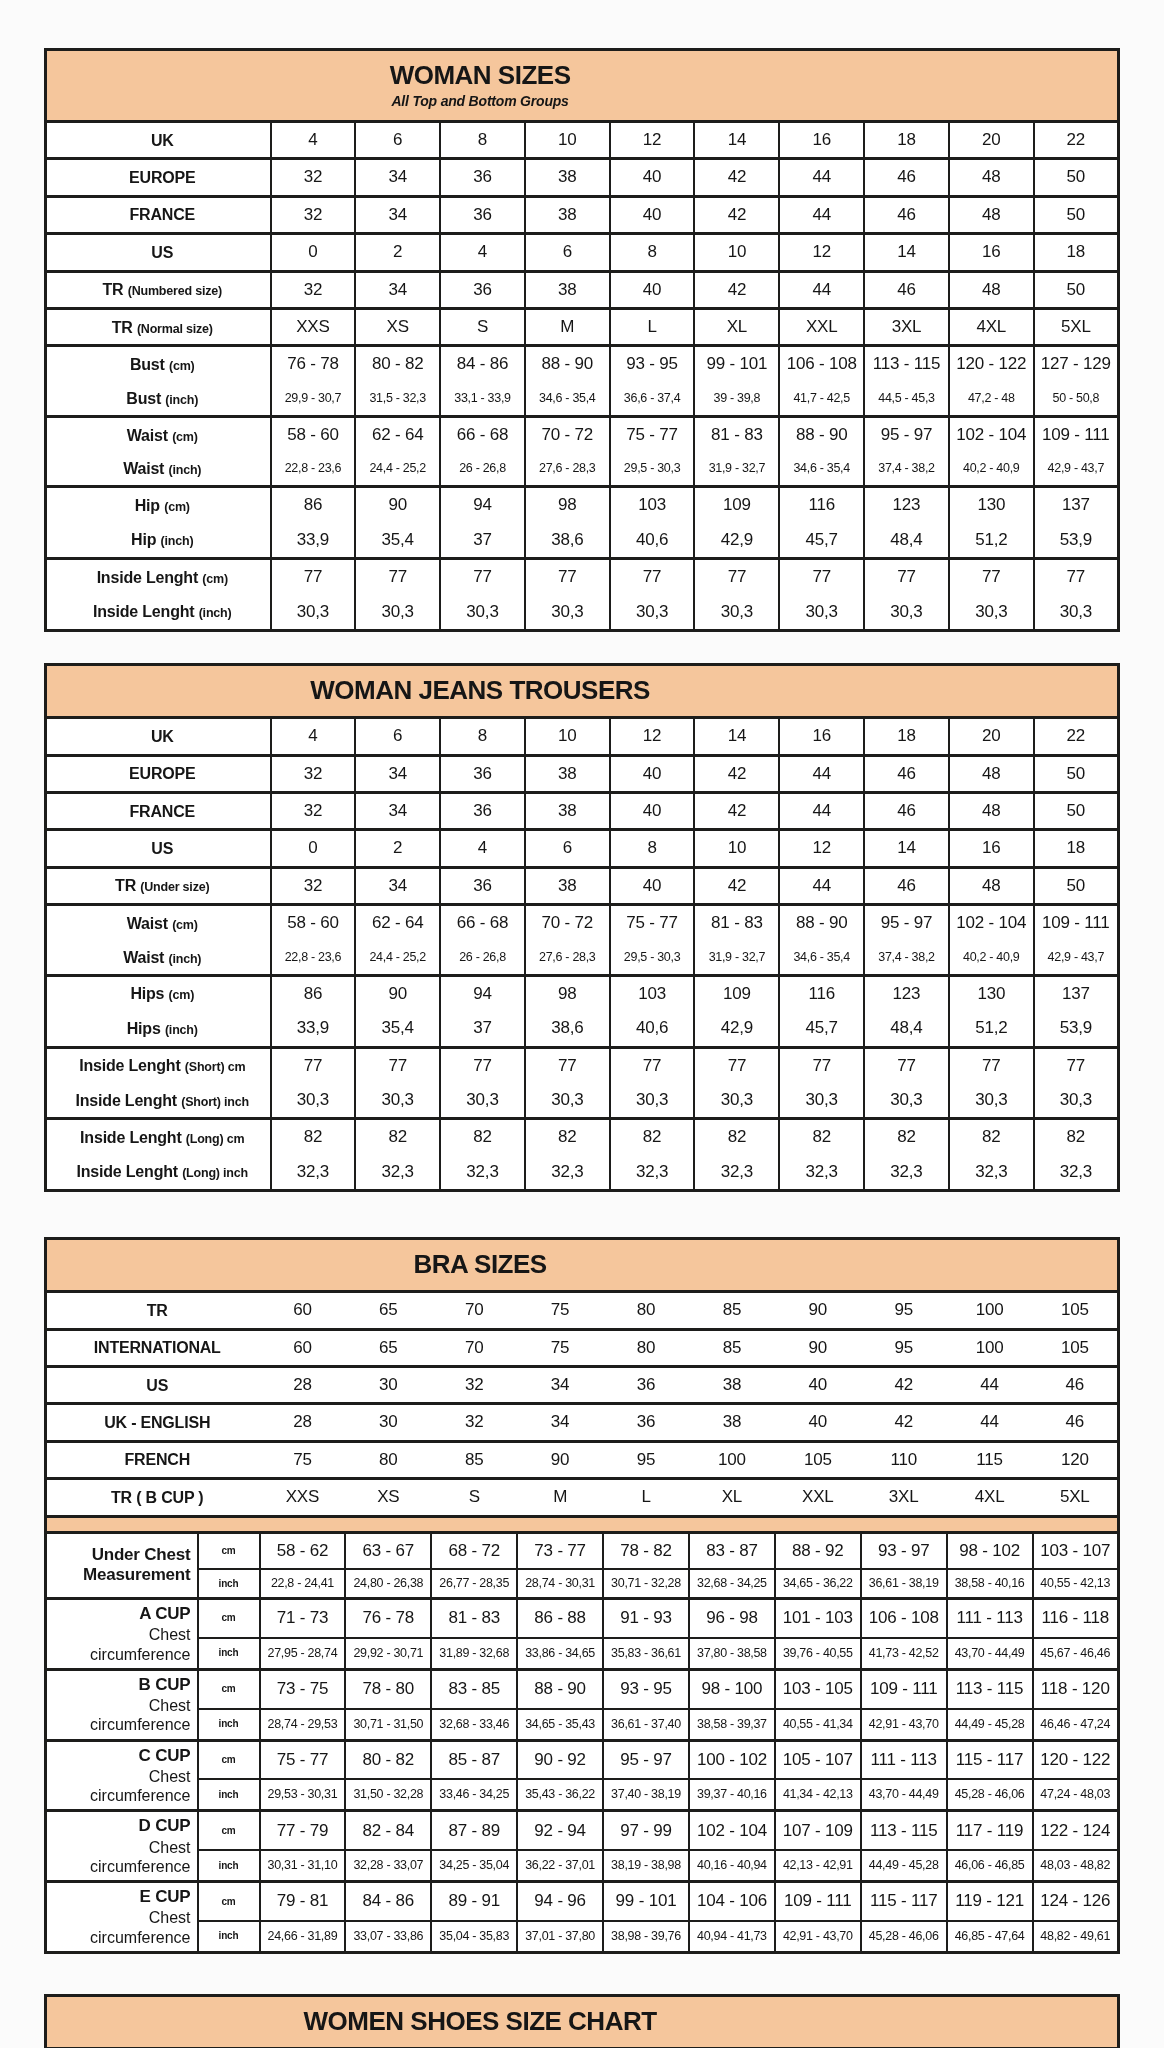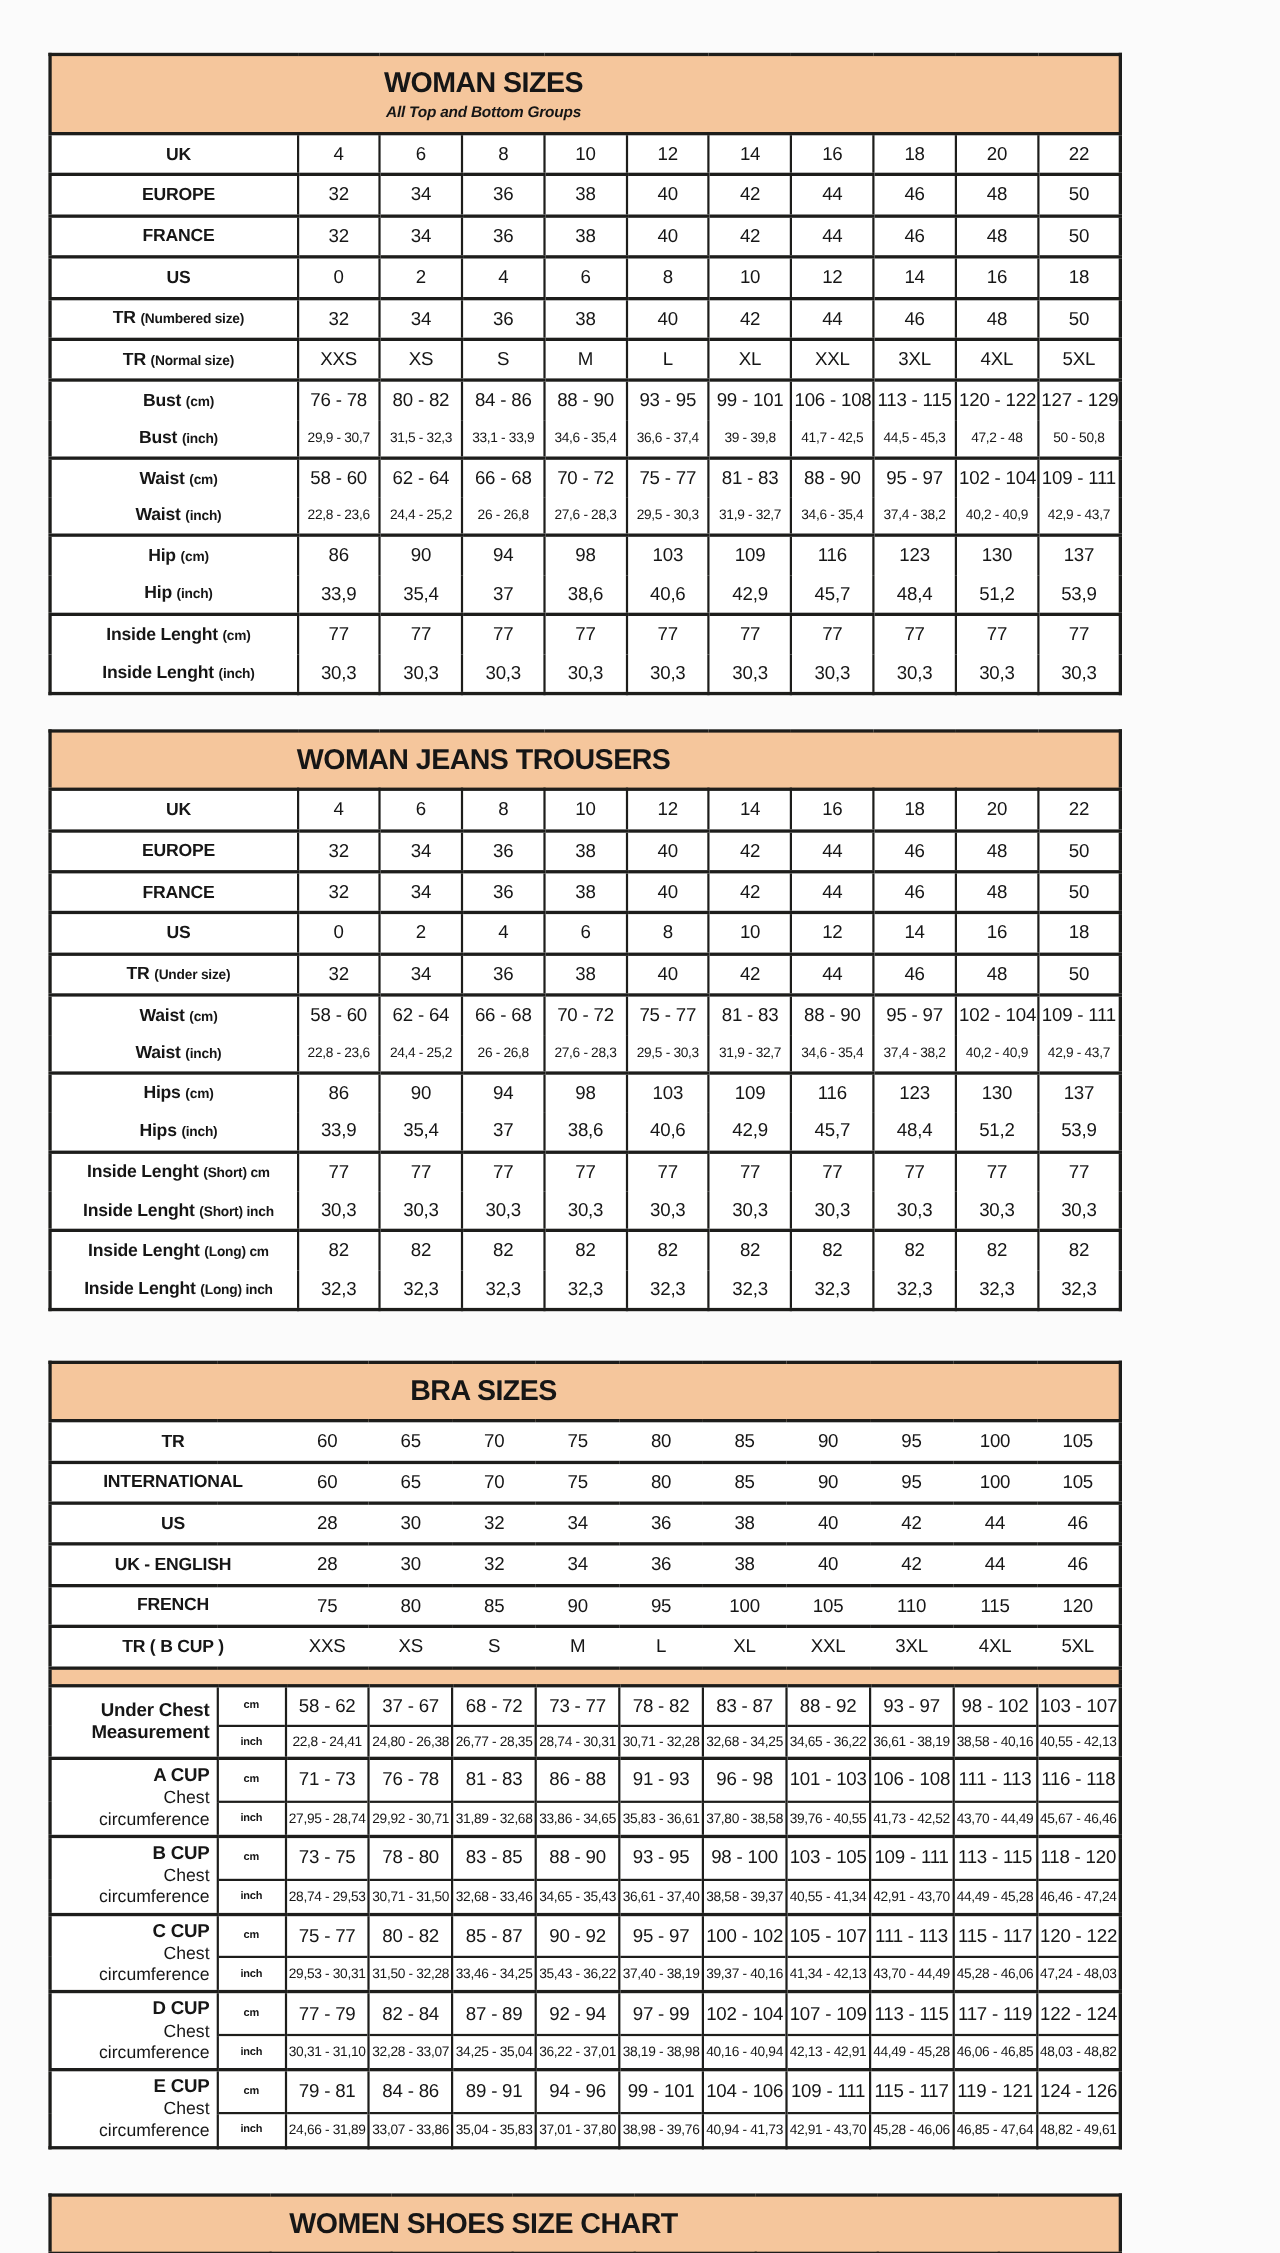--- a/index.html
+++ b/index.html
@@ -17,21 +17,21 @@
     font-family:"Liberation Sans", sans-serif;
     letter-spacing:-0.2px;
   }
   .page{padding:48px 44px 30px 44px;min-height:2048px;}
   section{margin:0 0 31px 0;}
   section.gap-lg{margin-bottom:45px;}
   section.gap-xl{margin-bottom:40px;}
   table{
     border-collapse:collapse;
     table-layout:fixed;
-    width:976px;
+    width:1076px;
     background:#ffffff;
     border:3px solid var(--bc);
   }
   td,th{padding:0;border:0 solid var(--bc);vertical-align:middle;line-height:1.2;}
   
   .ttl{
     background:var(--peach);
     border-bottom:3px solid var(--bc);
     text-align:center;
     padding:9px 19% 10px 0;
@@ -573,21 +573,21 @@
           </tr>
           <tr class="sep band">
             <td colspan="12"></td>
           </tr>
           <tr class="sep">
             <th class="cuplbl v" rowspan="2">
               <div class="cupname">Under Chest Measurement</div>
             </th>
             <td class="unit v">cm</td>
             <td class="val v">58 - 62</td>
-            <td class="val v">37 - 67</td>
+            <td class="val v">63 - 67</td>
             <td class="val v">68 - 72</td>
             <td class="val v">73 - 77</td>
             <td class="val v">78 - 82</td>
             <td class="val v">83 - 87</td>
             <td class="val v">88 - 92</td>
             <td class="val v">93 - 97</td>
             <td class="val v">98 - 102</td>
             <td class="val v">103 - 107</td>
           </tr>
           <tr class="mid">

